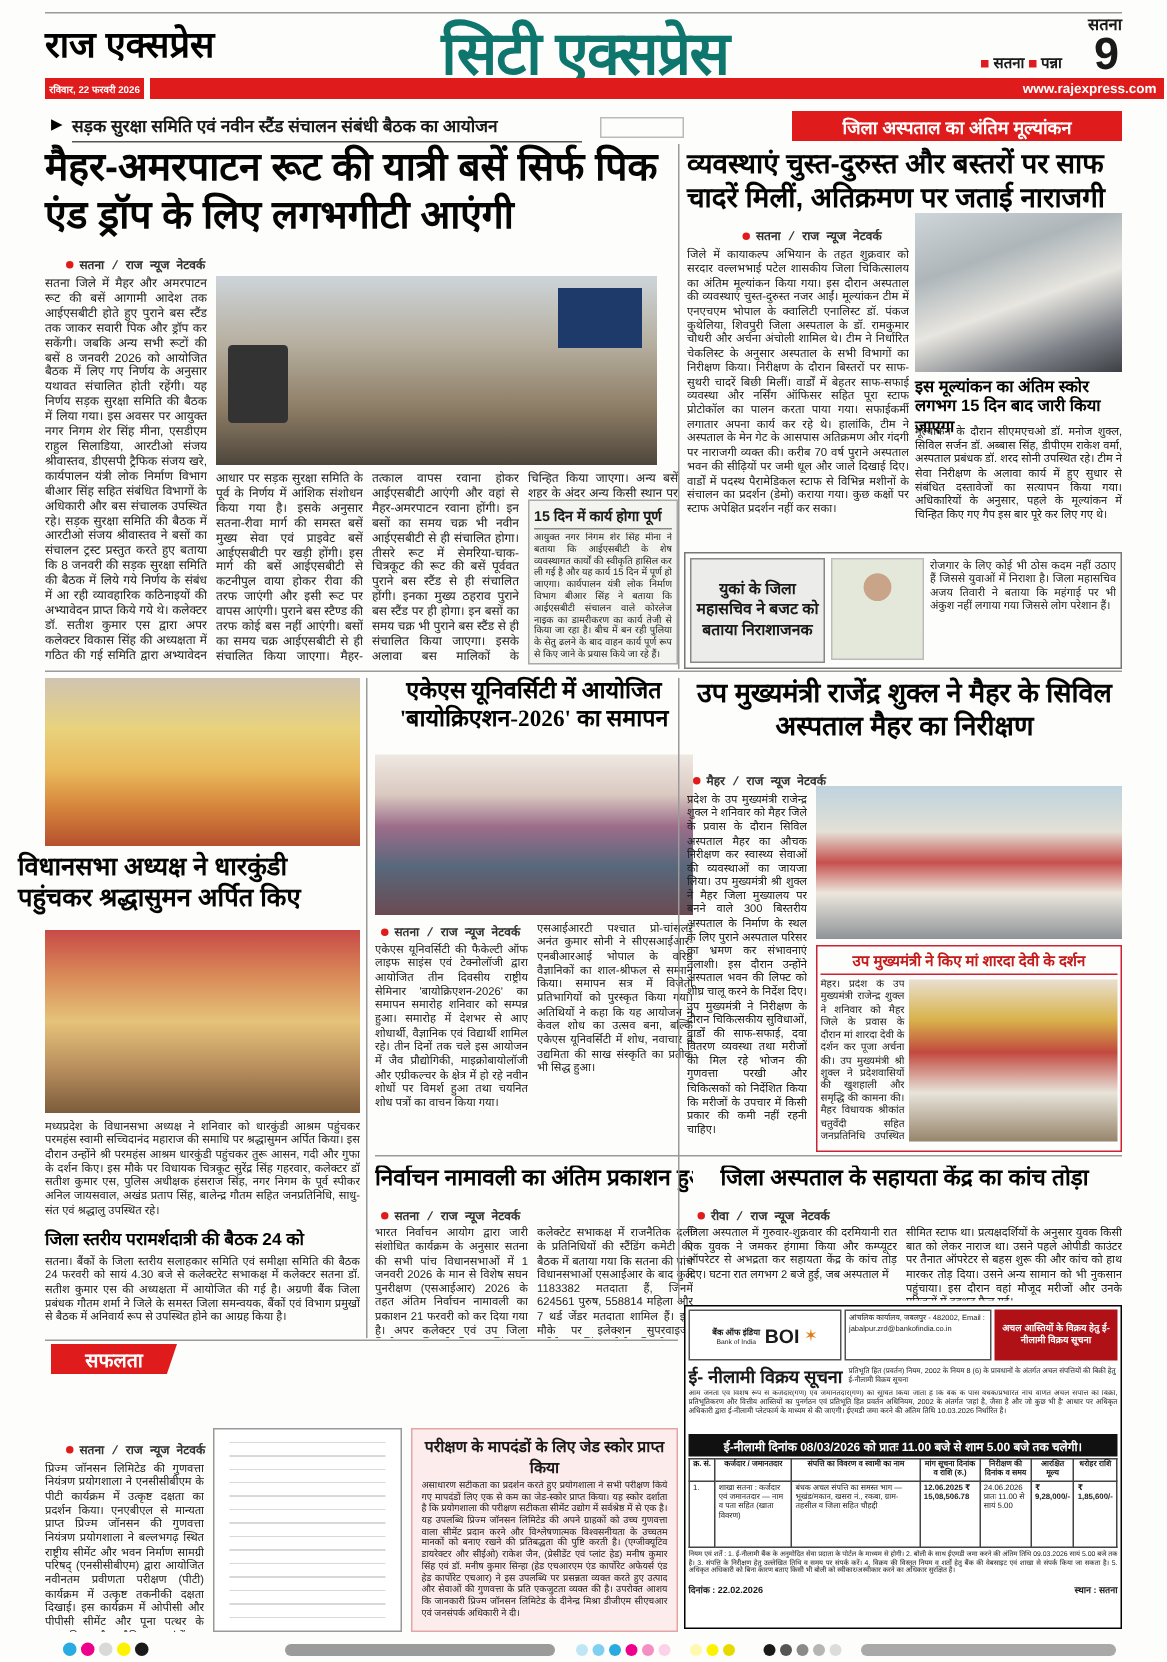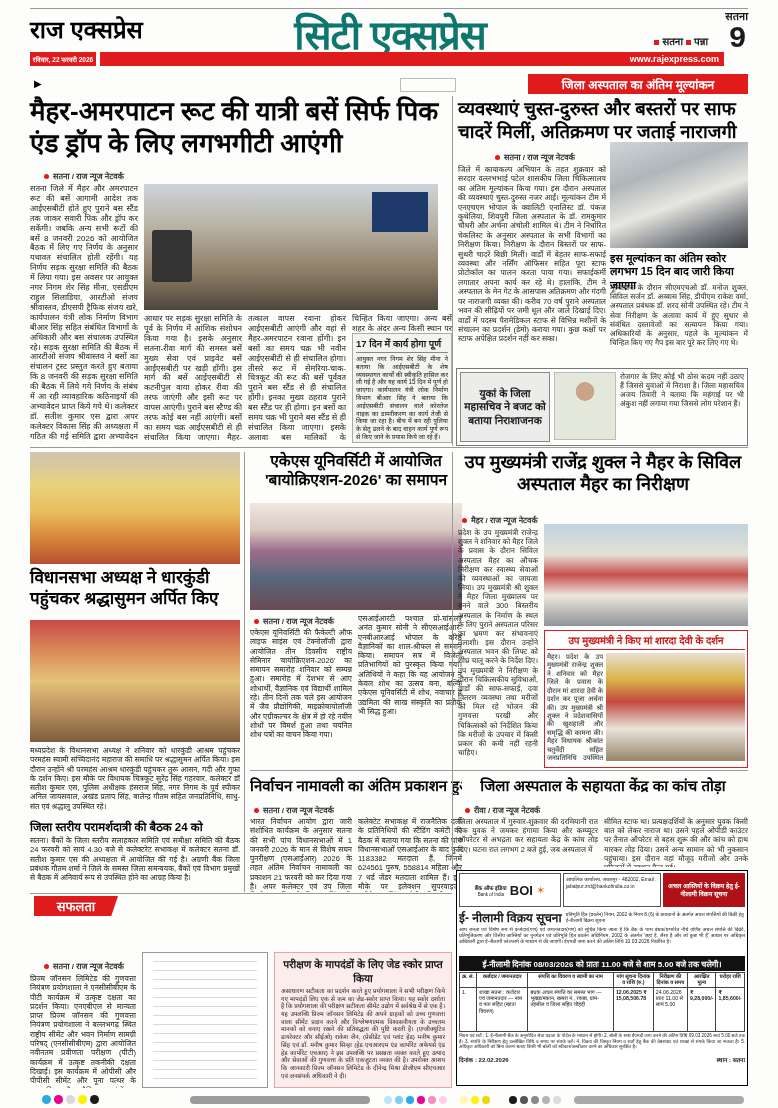--- a/index.html
+++ b/index.html
@@ -1,21 +1,21 @@
 <!DOCTYPE html>
 <html><head>
 <meta charset="utf-8">
 <style>
   html,body{margin:0;padding:0;background:#fff;}
   .page{position:relative;width:778px;height:1108px;background:#fdfdfb;overflow:hidden;
         font-family:"Liberation Sans","DejaVu Sans",sans-serif;color:#1a1a1a;}
   .abs{position:absolute;box-sizing:border-box;}
   .hl{font-weight:bold;color:#050505;line-height:1.22;}
   .txt{font-size:8px;line-height:1.24;text-align:justify;overflow:hidden;color:#222;}
-  .byline{font-size:8px;font-weight:bold;color:#333;white-space:nowrap;}
+  .byline{font-size:8px;font-weight:bold;color:#333;white-space:nowrap;font-family:Liberation Mono, monospace;}
   .byline::before{content:"";display:inline-block;width:5px;height:5px;border-radius:50%;
                   background:#e01b1c;margin-right:4px;vertical-align:middle;}
   .redbox{background:#e01b1c;color:#fff;font-weight:bold;display:flex;align-items:center;justify-content:center;}
   .ph{background:#b9b2a4;}
   .vrule{width:1px;background:#9a9a9a;}
   .hrule{height:1px;background:#9a9a9a;}
   .dot{display:inline-block;border-radius:50%;width:9px;height:9px;margin-right:3px;}
   .sq{display:inline-block;width:5px;height:5px;background:#e01b1c;margin:0 3px;vertical-align:middle;}
   table.boi{border-collapse:collapse;width:100%;}
   table.boi th,table.boi td{border:1px solid #444;padding:1px 2px;vertical-align:top;}
@@ -35,43 +35,44 @@
 
   <div class="abs" style="left:200px;top:6px;width:380px;text-align:center;font-size:40px;font-weight:bold;color:#0f766e;letter-spacing:-1px;">सिटी एक्सप्रेस</div>
 
   <div class="abs" style="right:30px;top:8px;font-size:11px;font-weight:bold;text-align:right;">सतना</div>
 
   <div class="abs" style="right:70px;top:34px;font-size:10px;font-weight:bold;white-space:nowrap;">
     <span class="sq"></span><span>सतना</span><span class="sq"></span><span>पन्ना</span>
   </div>
   <div class="abs" style="right:32px;top:20px;font-size:30px;font-weight:bold;">9</div>
 
-  <div class="abs redbox" style="left:100px;top:52px;width:624px;height:14px;justify-content:flex-end;padding-right:5px;font-size:9px;">www.rajexpress.com</div>
+  <div class="abs redbox" style="left:100px;top:52px;width:676px;height:14px;justify-content:flex-end;padding-right:5px;font-size:9px;">www.rajexpress.com</div>
 
   <div class="abs" style="left:34px;top:78px;font-size:10px;color:#000;">▶</div>
+  <div class="abs" style="left:48px;top:76px;width:340px;font-size:11.5px;font-weight:bold;border-bottom:1px solid #555;padding-bottom:3px;">सड़क सुरक्षा समिति एवं नवीन स्टैंड संचालन संबंधी बैठक का आयोजन</div>
   <div class="abs" style="left:400px;top:78px;width:56px;height:14px;border:1px solid #bbb;"></div>
   <div class="abs redbox" style="left:528px;top:74px;width:220px;height:20px;font-size:12px;">जिला अस्पताल का अंतिम मूल्यांकन</div>
 
   <div class="abs hl" style="left:30px;top:96px;width:422px;font-size:26px;">मैहर-अमरपाटन रूट की यात्री बसें सिर्फ पिक एंड ड्रॉप के लिए लगभगीटी आएंगी</div>
   <div class="abs byline" style="left:44px;top:170px;">सतना / राज न्यूज नेटवर्क</div>
 
   <div class="abs txt" style="left:30px;top:184px;width:108px;height:258px;">सतना जिले में मैहर और अमरपाटन रूट की बसें आगामी आदेश तक आईएसबीटी होते हुए पुराने बस स्टैंड तक जाकर सवारी पिक और ड्रॉप कर सकेंगी। जबकि अन्य सभी रूटों की बसें 8 जनवरी 2026 को आयोजित बैठक में लिए गए निर्णय के अनुसार यथावत संचालित होती रहेंगी। यह निर्णय सड़क सुरक्षा समिति की बैठक में लिया गया। इस अवसर पर आयुक्त नगर निगम शेर सिंह मीना, एसडीएम राहुल सिलाडिया, आरटीओ संजय श्रीवास्तव, डीएसपी ट्रैफिक संजय खरे, कार्यपालन यंत्री लोक निर्माण विभाग बीआर सिंह सहित संबंधित विभागों के अधिकारी और बस संचालक उपस्थित रहे। सड़क सुरक्षा समिति की बैठक में आरटीओ संजय श्रीवास्तव ने बसों का संचालन ट्रस्ट प्रस्तुत करते हुए बताया कि 8 जनवरी की सड़क सुरक्षा समिति की बैठक में लिये गये निर्णय के संबंध में आ रही व्यावहारिक कठिनाइयों की अभ्यावेदन प्राप्त किये गये थे। कलेक्टर डॉ. सतीश कुमार एस द्वारा अपर कलेक्टर विकास सिंह की अध्यक्षता में गठित की गई समिति द्वारा अभ्यावेदन के निराकरण और निकायों के</div>
 
   <div class="abs ph" style="left:144px;top:184px;width:294px;height:126px;
        background:linear-gradient(180deg,#cdd4d9 0%,#b7b0a1 35%,#8d7d66 70%,#4e463b 100%);">
     <div style="position:absolute;right:10px;top:8px;width:56px;height:40px;background:#1d3a6b;"></div>
     <div style="position:absolute;left:8px;top:46px;width:40px;height:52px;background:#333;border-radius:3px;"></div>
   </div>
 
   <div class="abs txt" style="left:144px;top:314px;width:98px;height:128px;">आधार पर सड़क सुरक्षा समिति के पूर्व के निर्णय में आंशिक संशोधन किया गया है। इसके अनुसार सतना-रीवा मार्ग की समस्त बसें मुख्य सेवा एवं प्राइवेट बसें आईएसबीटी पर खड़ी होंगी। इस मार्ग की बसें आईएसबीटी से कटनीपुल वाया होकर रीवा की तरफ जाएंगी और इसी रूट पर वापस आएंगी। पुराने बस स्टैण्ड की तरफ कोई बस नहीं आएंगी। बसों का समय चक्र आईएसबीटी से ही संचालित किया जाएगा। मैहर-अमरपाटन रूट की बसों का मुख्य बस स्टैंड आईएसबीटी ही होगा। ये बसें अमरपाटन-मैहर से आईएसबीटी ही आएंगी और इसके पश्चात सवारियों के पिक एन ड्रॉप के लिए पुराने बस स्टैंड तक जाएंगी।</div>
   <div class="abs txt" style="left:248px;top:314px;width:98px;height:128px;">तत्काल वापस रवाना होकर आईएसबीटी आएंगी और वहां से मैहर-अमरपाटन रवाना होंगी। इन बसों का समय चक्र भी नवीन आईएसबीटी से ही संचालित होगा। तीसरे रूट में सेमरिया-चाक-चित्रकूट की रूट की बसें पूर्ववत पुराने बस स्टैंड से ही संचालित होंगी। इनका मुख्य ठहराव पुराने बस स्टैंड पर ही होगा। इन बसों का समय चक्र भी पुराने बस स्टैंड से ही संचालित किया जाएगा। इसके अलावा बस मालिकों के अभ्यावेदनों पर यह भी निर्णय लिया गया कि यह आदेश अस्थायी रूप से आगामी निर्णय तक लागू रहेगा।</div>
   <div class="abs txt" style="left:352px;top:314px;width:100px;height:18px;">चिन्हित किया जाएगा। अन्य बसें शहर के अंदर अन्य किसी स्थान पर नहीं रुकेंगी।</div>
 
   <div class="abs" style="left:352px;top:333px;width:100px;height:110px;background:#f3f3ef;border:1px solid #aaa;padding:3px;overflow:hidden;">
-    <div style="font-size:9.5px;font-weight:bold;border-bottom:1px solid #888;padding-bottom:2px;margin-bottom:2px;">17 दिन में कार्य होगा पूर्ण</div>
+    <div style="font-size:9.5px;font-weight:bold;border-bottom:1px solid #888;padding-bottom:2px;margin-bottom:2px;">15 दिन में कार्य होगा पूर्ण</div>
     <div class="txt" style="font-size:6.3px;height:86px;">आयुक्त नगर निगम शेर सिंह मीना ने बताया कि आईएसबीटी के शेष व्यवस्थागत कार्यों की स्वीकृति हासिल कर ली गई है और यह कार्य 15 दिन में पूर्ण हो जाएगा। कार्यपालन यंत्री लोक निर्माण विभाग बीआर सिंह ने बताया कि आईएसबीटी संचालन वाले कोरलेज नाइक का डामरीकरण का कार्य तेजी से किया जा रहा है। बीच में बन रही पुलिया के सेतु ढलने के बाद वाहन कार्य पूर्ण रूप से किए जाने के प्रयास किये जा रहे हैं।</div>
   </div>
 
   <div class="abs vrule" style="left:452px;top:96px;height:350px;"></div>
 
   <div class="abs hl" style="left:458px;top:98px;width:290px;font-size:18.5px;">व्यवस्थाएं चुस्त-दुरुस्त और बस्तरों पर साफ चादरें मिलीं, अतिक्रमण पर जताई नाराजगी</div>
   <div class="abs byline" style="left:495px;top:151px;">सतना / राज न्यूज नेटवर्क</div>
   <div class="abs txt" style="left:458px;top:165px;width:148px;height:198px;font-size:7.6px;">जिले में कायाकल्प अभियान के तहत शुक्रवार को सरदार वल्लभभाई पटेल शासकीय जिला चिकित्सालय का अंतिम मूल्यांकन किया गया। इस दौरान अस्पताल की व्यवस्थाएं चुस्त-दुरुस्त नजर आईं। मूल्यांकन टीम में एनएचएम भोपाल के क्वालिटी एनालिस्ट डॉ. पंकज कुथेलिया, शिवपुरी जिला अस्पताल के डॉ. रामकुमार चौधरी और अर्चना अंचोली शामिल थे। टीम ने निर्धारित चेकलिस्ट के अनुसार अस्पताल के सभी विभागों का निरीक्षण किया। निरीक्षण के दौरान बिस्तरों पर साफ-सुथरी चादरें बिछी मिलीं। वार्डों में बेहतर साफ-सफाई व्यवस्था और नर्सिंग ऑफिसर सहित पूरा स्टाफ प्रोटोकॉल का पालन करता पाया गया। सफाईकर्मी लगातार अपना कार्य कर रहे थे। हालांकि, टीम ने अस्पताल के मेन गेट के आसपास अतिक्रमण और गंदगी पर नाराजगी व्यक्त की। करीब 70 वर्ष पुराने अस्पताल भवन की सीढ़ियों पर जमी धूल और जाले दिखाई दिए। वार्डों में पदस्थ पैरामेडिकल स्टाफ से विभिन्न मशीनों के संचालन का प्रदर्शन (डेमो) कराया गया। कुछ कक्षों पर स्टाफ अपेक्षित प्रदर्शन नहीं कर सका।</div>
 
   <div class="abs ph" style="left:610px;top:142px;width:138px;height:106px;
@@ -84,30 +85,30 @@
     <div style="width:84px;border:1px solid #888;background:#ececea;display:flex;align-items:center;justify-content:center;
                 text-align:center;font-size:10.5px;font-weight:bold;line-height:1.25;padding:2px;">युकां के जिला महासचिव ने बजट को बताया निराशाजनक</div>
     <div style="width:60px;height:66px;background:radial-gradient(circle at 50% 28%,#caa488 16%,#e4e8da 17%),linear-gradient(180deg,#dfe4d6 55%,#cdd4c2 100%);border:1px solid #bbb;"></div>
     <div class="txt" style="flex:1;font-size:7.3px;height:68px;">रोजगार के लिए कोई भी ठोस कदम नहीं उठाए हैं जिससे युवाओं में निराशा है। जिला महासचिव अजय तिवारी ने बताया कि महंगाई पर भी अंकुश नहीं लगाया गया जिससे लोग परेशान हैं।</div>
   </div>
 
   <div class="abs hrule" style="left:30px;top:447px;width:718px;"></div>
 
   <div class="abs ph" style="left:30px;top:452px;width:210px;height:112px;
        background:linear-gradient(180deg,#cfc4b2 0%,#e8d27c 30%,#e9b95c 55%,#d8893d 75%,#b5502f 100%);"></div>
-  <div class="abs hl" style="left:30px;top:568px;width:210px;font-size:17px;">विधानसभा अध्यक्ष ने धारकुंडी पहुंचकर श्रद्धासुमन अर्पित किए</div>
+  <div class="abs hl" style="left:12px;top:568px;width:210px;font-size:17px;">विधानसभा अध्यक्ष ने धारकुंडी पहुंचकर श्रद्धासुमन अर्पित किए</div>
   <div class="abs ph" style="left:30px;top:620px;width:210px;height:122px;
        background:linear-gradient(180deg,#c84a48 0%,#d98a58 25%,#e5c379 50%,#b98f5e 75%,#7c5c3c 100%);"></div>
   <div class="abs txt" style="left:30px;top:746px;width:210px;height:72px;font-size:7.5px;">मध्यप्रदेश के विधानसभा अध्यक्ष ने शनिवार को धारकुंडी आश्रम पहुंचकर परमहंस स्वामी सच्चिदानंद महाराज की समाधि पर श्रद्धासुमन अर्पित किया। इस दौरान उन्होंने श्री परमहंस आश्रम धारकुंडी पहुंचकर तुरू आसन, गदी और गुफा के दर्शन किए। इस मौके पर विधायक चित्रकूट सुरेंद्र सिंह गहरवार, कलेक्टर डॉ सतीश कुमार एस, पुलिस अधीक्षक हंसराज सिंह, नगर निगम के पूर्व स्पीकर अनिल जायसवाल, अखंड प्रताप सिंह, बालेन्द्र गौतम सहित जनप्रतिनिधि, साधु-संत एवं श्रद्धालु उपस्थित रहे।</div>
   <div class="abs hl" style="left:30px;top:820px;width:210px;font-size:11.5px;">जिला स्तरीय परामर्शदात्री की बैठक 24 को</div>
   <div class="abs txt" style="left:30px;top:836px;width:210px;height:56px;font-size:7.5px;">सतना। बैंकों के जिला स्तरीय सलाहकार समिति एवं समीक्षा समिति की बैठक 24 फरवरी को सायं 4.30 बजे से कलेक्टरेट सभाकक्ष में कलेक्टर सतना डॉ. सतीश कुमार एस की अध्यक्षता में आयोजित की गई है। अग्रणी बैंक जिला प्रबंधक गौतम शर्मा ने जिले के समस्त जिला समन्वयक, बैंकों एवं विभाग प्रमुखों से बैठक में अनिवार्य रूप से उपस्थित होने का आग्रह किया है।</div>
 
   <div class="abs vrule" style="left:244px;top:452px;height:440px;"></div>
 
-  <div class="abs hl" style="left:250px;top:452px;width:212px;font-size:15.5px;text-align:center;">एकेएस यूनिवर्सिटी में आयोजित 'बायोक्रिएशन-2026' का समापन</div>
+  <div class="abs hl" style="left:250px;top:452px;width:212px;font-size:15.5px;text-align:center;font-family:Liberation Serif, serif;">एकेएस यूनिवर्सिटी में आयोजित 'बायोक्रिएशन-2026' का समापन</div>
   <div class="abs ph" style="left:250px;top:503px;width:212px;height:107px;
        background:linear-gradient(180deg,#efe8e2 0%,#d9c9c0 25%,#9c6d8a 45%,#57687c 70%,#6b4a52 100%);"></div>
   <div class="abs byline" style="left:254px;top:615px;">सतना / राज न्यूज नेटवर्क</div>
   <div class="abs txt" style="left:250px;top:628px;width:102px;height:138px;font-size:7.5px;">एकेएस यूनिवर्सिटी की फैकेल्टी ऑफ लाइफ साइंस एवं टेक्नोलॉजी द्वारा आयोजित तीन दिवसीय राष्ट्रीय सेमिनार 'बायोक्रिएशन-2026' का समापन समारोह शनिवार को सम्पन्न हुआ। समारोह में देशभर से आए शोधार्थी, वैज्ञानिक एवं विद्यार्थी शामिल रहे। तीन दिनों तक चले इस आयोजन में जैव प्रौद्योगिकी, माइक्रोबायोलॉजी और एग्रीकल्चर के क्षेत्र में हो रहे नवीन शोधों पर विमर्श हुआ तथा चयनित शोध पत्रों का वाचन किया गया।</div>
   <div class="abs txt" style="left:358px;top:614px;width:104px;height:152px;font-size:7.5px;">एसआईआरटी पश्चात प्रो-चांसलर अनंत कुमार सोनी ने सीएसआईआर-एनबीआरआई भोपाल के वरिष्ठ वैज्ञानिकों का शाल-श्रीफल से सम्मान किया। समापन सत्र में विजेता प्रतिभागियों को पुरस्कृत किया गया। अतिथियों ने कहा कि यह आयोजन न केवल शोध का उत्सव बना, बल्कि एकेएस यूनिवर्सिटी में शोध, नवाचार व उद्यमिता की साख संस्कृति का प्रतीक भी सिद्ध हुआ।</div>
 
   <div class="abs hrule" style="left:250px;top:770px;width:498px;"></div>
 
   <div class="abs hl" style="left:250px;top:777px;width:212px;font-size:15px;white-space:nowrap;overflow:hidden;">निर्वाचन नामावली का अंतिम प्रकाशन हुआ</div>
   <div class="abs byline" style="left:254px;top:804px;">सतना / राज न्यूज नेटवर्क</div>

